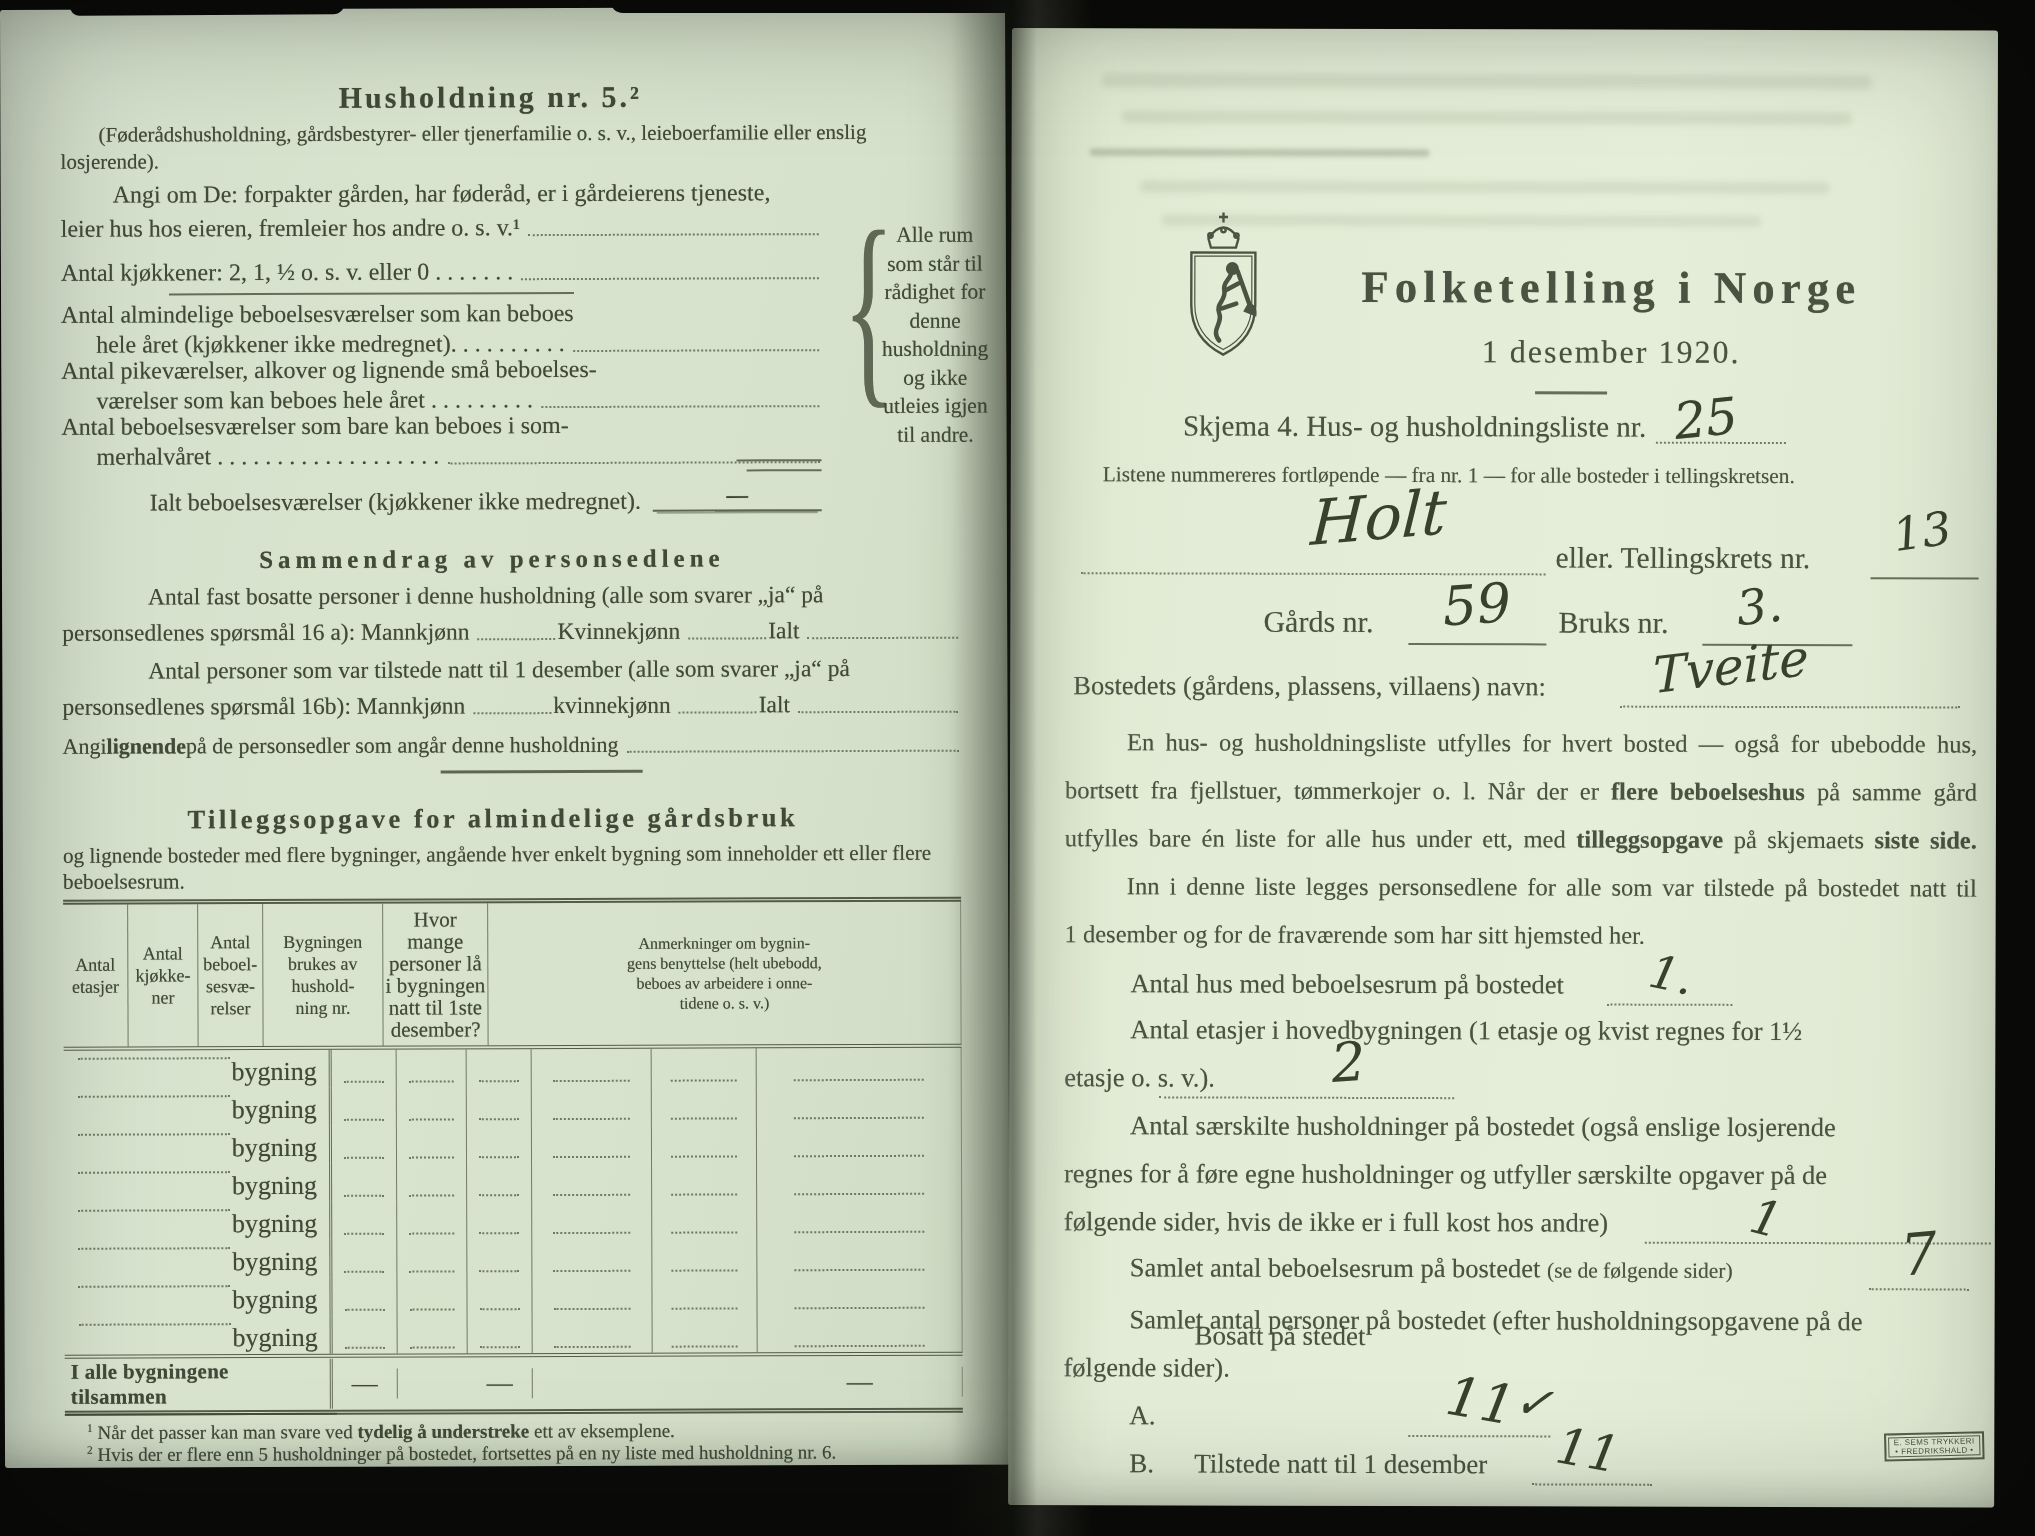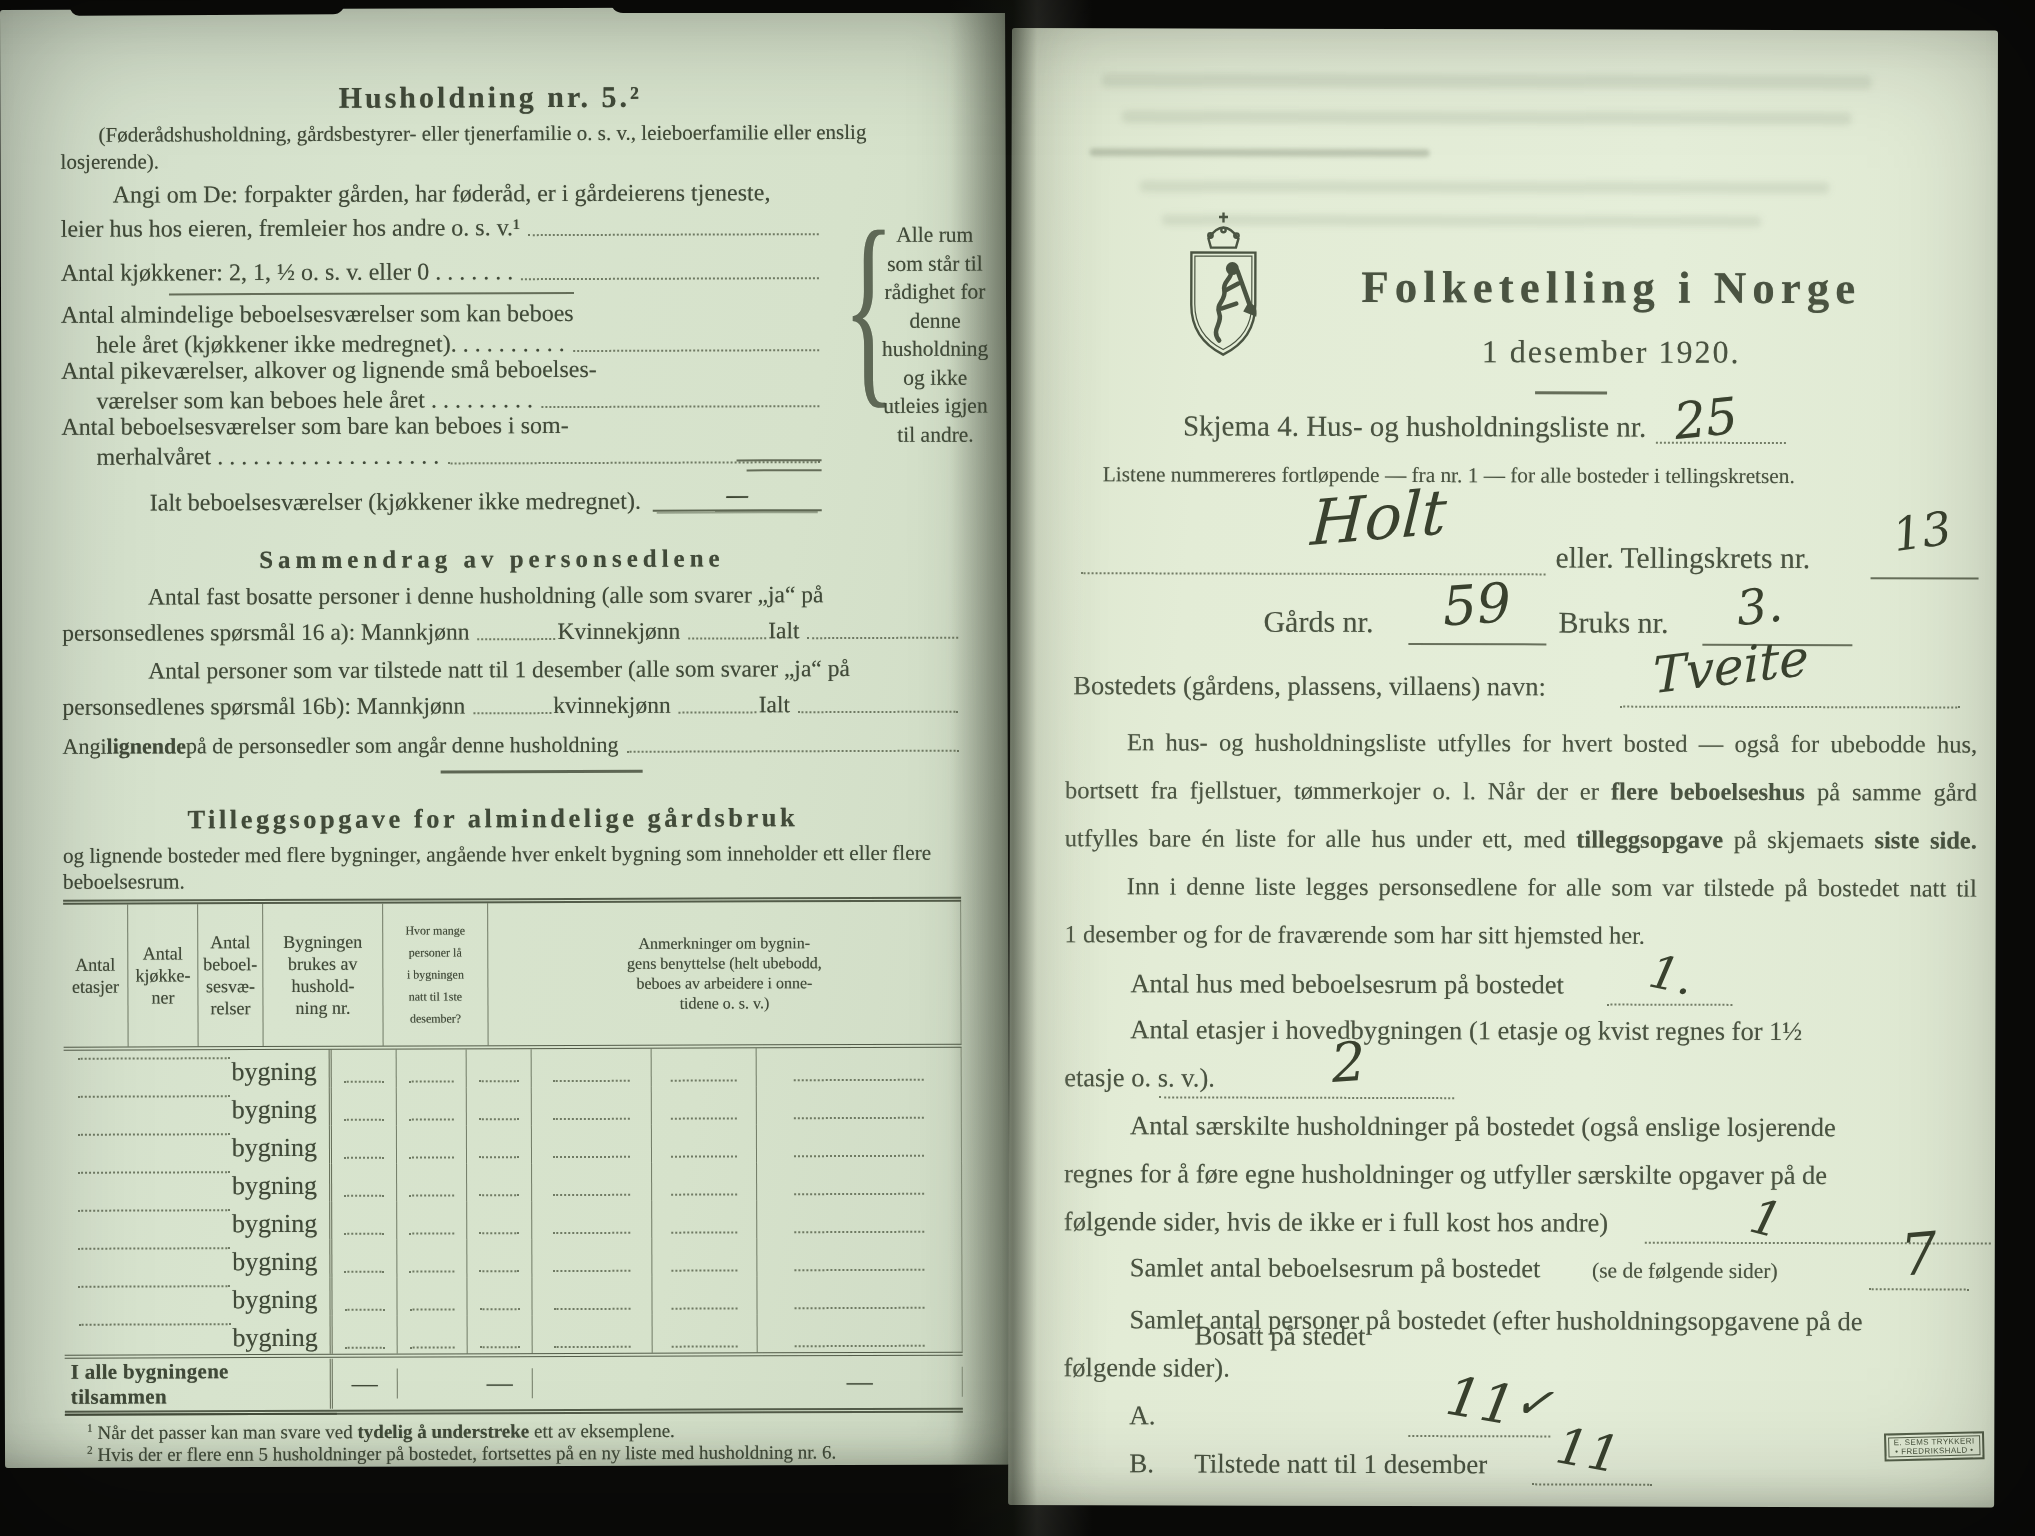--- a/index.html
+++ b/index.html
@@ -33,21 +33,21 @@
   .ftable{border-top:5px double rgba(60,68,50,.85);border-bottom:5px double rgba(60,68,50,.85);font-family:"Liberation Serif",serif;}
   .thead{display:flex;border-bottom:4px double rgba(60,68,50,.85);height:142px;}
   .trow{display:flex;height:38px;}
   .ttotal{display:flex;height:52px;border-top:4px double rgba(60,68,50,.85);align-items:center;}
   .c{border-right:1px solid rgba(70,78,58,.7);box-sizing:border-box;}
   .c1{width:268px;border-right:3px double rgba(70,78,58,.8);}
   .c2{width:65px;}.c3{width:70px;}.c4{width:65px;}.c5{width:120px;}.c6{width:105px;}
   .c7{flex:1;border-right:1px solid rgba(70,78,58,.5);}
   .thead .c{display:flex;flex-direction:column;align-items:center;justify-content:center;
             text-align:center;white-space:pre-line;font-size:18px;line-height:22px;padding:4px 2px;}
-  .thead .c6{font-size:12px;text-align:center;}
+  .thead .c6{font-size:21px;text-align:center;}
   .thead .c7{font-size:16px;line-height:20px;}
   .h1m{font-size:23px;font-weight:bold;letter-spacing:.5px;margin-bottom:6px;}
   .h1s{font-size:17px;line-height:21px;}
   .trow .c{display:flex;align-items:flex-end;justify-content:center;}
   .stub{width:64%;border-bottom:2px dotted rgba(86,96,74,.8);margin-bottom:5px;}
   .rowlab{justify-content:flex-end !important;font-size:26px;padding:0 12px 1px 6px;align-items:flex-start;display:flex;width:100%;}
   .tot{font-weight:bold;font-size:21px;padding-left:6px;letter-spacing:.3px;}
   .dashcell{justify-content:center;display:flex;font-size:26px;color:#414a39;}
   .stamp{position:absolute;border:2px solid #55604a;box-shadow:inset 0 0 0 2px #e3ecd6,inset 0 0 0 3px #55604a;
          padding:3px 5px;font-size:8px;line-height:9px;letter-spacing:.4px;text-align:center;color:#4c5741;
@@ -480,21 +480,21 @@
     <div class="abs dotline" style="left:150px;top:1068px;width:295px;"></div>
     <div class="abs hw" style="left:322px;top:1002px;font-size:54px;transform:rotate(-4deg);">2</div>
 
     <div class="abs ink2" style="left:121px;top:1082px;font-size:26.5px;">Antal særskilte husholdninger på bostedet (også enslige losjerende</div>
     <div class="abs ink2" style="left:55px;top:1130px;font-size:26.5px;">regnes for å føre egne husholdninger og utfyller særskilte opgaver på de</div>
     <div class="abs ink2" style="left:55px;top:1178px;font-size:26.5px;">følgende sider, hvis de ikke er i full kost hos andre)</div>
     <div class="abs dotline" style="left:636px;top:1212px;width:346px;"></div>
     <div class="abs hw" style="left:742px;top:1160px;font-size:48px;transform:rotate(14deg);">1</div>
 
     <div class="abs ink2" style="left:121px;top:1224px;font-size:26.5px;">
-      <span>Samlet antal beboelsesrum på bostedet </span><span style="font-size:21.5px;margin-left:45px;">(se de følgende sider)</span>
+      <span>Samlet antal beboelsesrum på bostedet </span><span style="font-size:21.5px;">(se de følgende sider)</span>
     </div>
     <div class="abs dotline" style="left:860px;top:1258px;width:100px;"></div>
     <div class="abs hw" style="left:892px;top:1190px;font-size:58px;transform:rotate(-5deg);">7</div>
 
     <div class="abs ink2" style="left:121px;top:1276px;font-size:26.5px;">Samlet antal personer på bostedet (efter husholdningsopgavene på de</div>
     <div class="abs ink2" style="left:55px;top:1324px;font-size:26.5px;">følgende sider).</div>
 
     <div class="abs ink2" style="left:121px;top:1372px;font-size:27px;">A.</div>
     <div class="abs ink2" style="left:186px;top:1292px;font-size:27px;">Bosatt på stedet</div>
     <div class="abs dotline" style="left:400px;top:1406px;width:142px;"></div>

